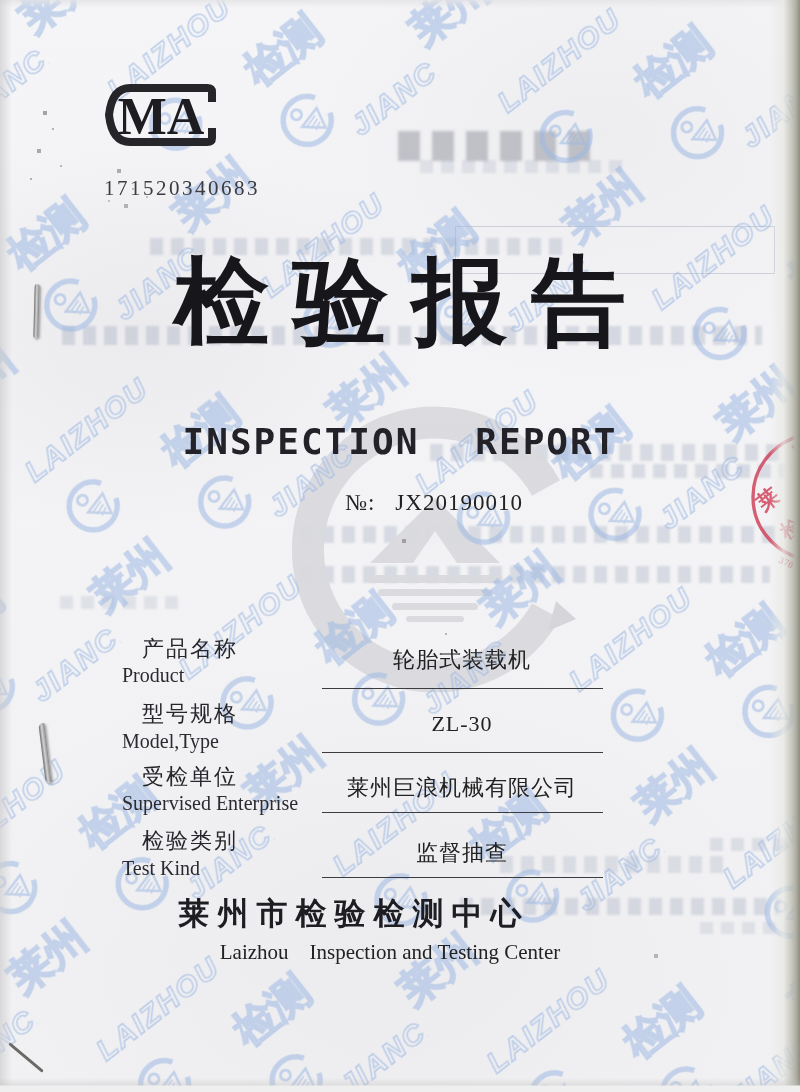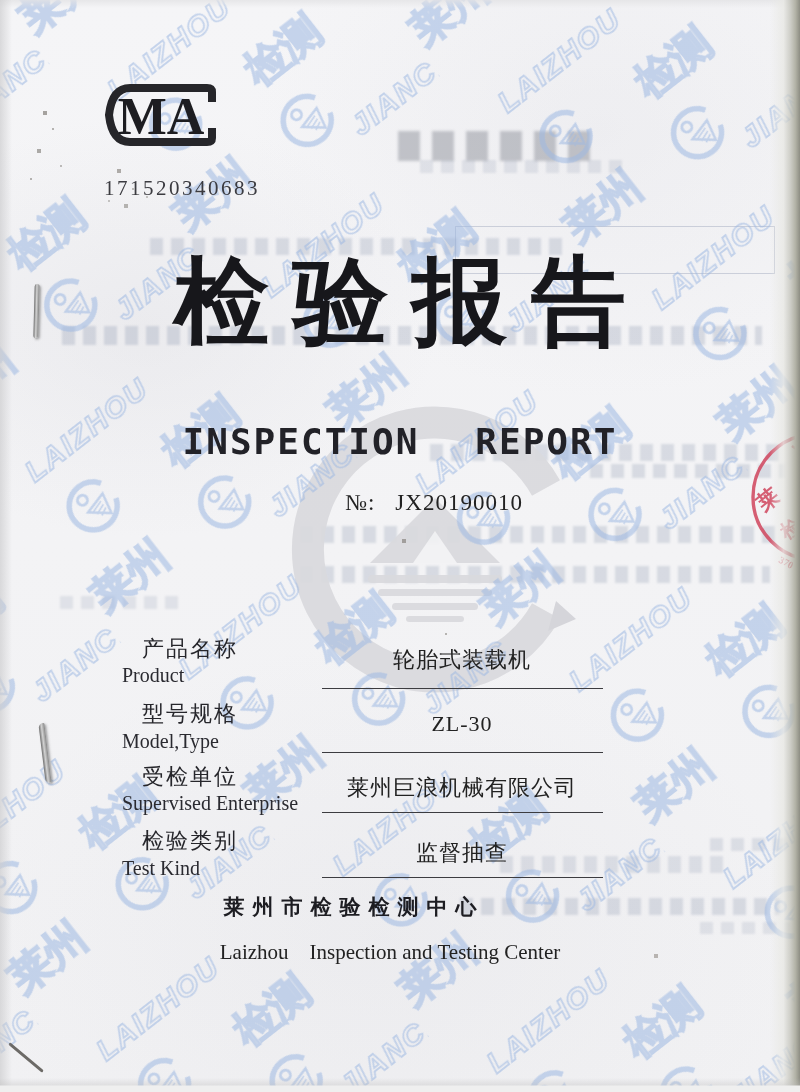--- a/index.html
+++ b/index.html
@@ -33,21 +33,21 @@
   .title-cn{left:0;top:250px;width:800px;text-align:center;font-size:95px;line-height:1.08;font-weight:700;
     letter-spacing:24px;text-indent:24px;font-family:Liberation Sans, sans-serif;color:#17171b;}
   .title-en{left:10px;top:381px;width:780px;display:flex;justify-content:center;gap:56px;
     font-family:"DejaVu Sans Mono",monospace;font-weight:bold;font-size:36px;letter-spacing:2px;color:#222228;margin-top:40px;}
   .report-no{left:345px;top:490px;font-size:23px;letter-spacing:1px;color:#222;}
   .report-no .gap{display:inline-block;width:20px;}
   .field-label-cn{left:142px;width:200px;text-align:left;font-size:22px;letter-spacing:2px;color:#26262b;}
   .field-label-en{left:122px;width:240px;text-align:left;font-size:20px;color:#2a2a30;}
   .field-value{left:322px;width:280px;text-align:center;font-size:22px;letter-spacing:1px;color:#222;}
   .field-line{left:322px;width:281px;height:0;border-bottom:1.6px solid #3c3c40;}
-  .issuer-cn{left:0;top:893px;width:700px;text-align:center;font-size:21px;font-weight:700;
+  .issuer-cn{left:0;top:893px;width:700px;text-align:center;font-size:31px;font-weight:700;
     letter-spacing:8px;text-indent:8px;color:#1d1d22;}
   .issuer-en{left:0;top:940px;width:710px;text-align:center;font-size:21px;color:#222;padding-left:35px;}
   
   .staple{position:absolute;z-index:7;border-radius:3px;background:linear-gradient(90deg,#6e6e6e,#d2d2d2 45%,#848484);box-shadow:1.5px 1.5px 2.5px rgba(60,60,60,.45);}
   .penmark{left:4px;top:1056px;width:44px;height:3px;background:#55524e;border-radius:2px;transform:rotate(40deg);opacity:.85;z-index:7;}
   .specks{left:0;top:0;width:2px;height:2px;z-index:6;background:transparent;box-shadow:
     44px 112px 0 1px rgba(85,80,72,.5),52px 128px 0 0 rgba(85,80,72,.4),38px 150px 0 1px rgba(85,80,72,.45),
     60px 165px 0 0 rgba(85,80,72,.35),30px 178px 0 0 rgba(85,80,72,.4),118px 170px 0 1px rgba(90,85,75,.45),
     132px 188px 0 0 rgba(90,85,75,.35),108px 200px 0 0 rgba(90,85,75,.3),125px 205px 0 1px rgba(90,85,75,.4),
     146px 196px 0 0 rgba(90,85,75,.3),403px 540px 0 1px rgba(90,85,75,.45),445px 633px 0 0 rgba(90,85,75,.4),

